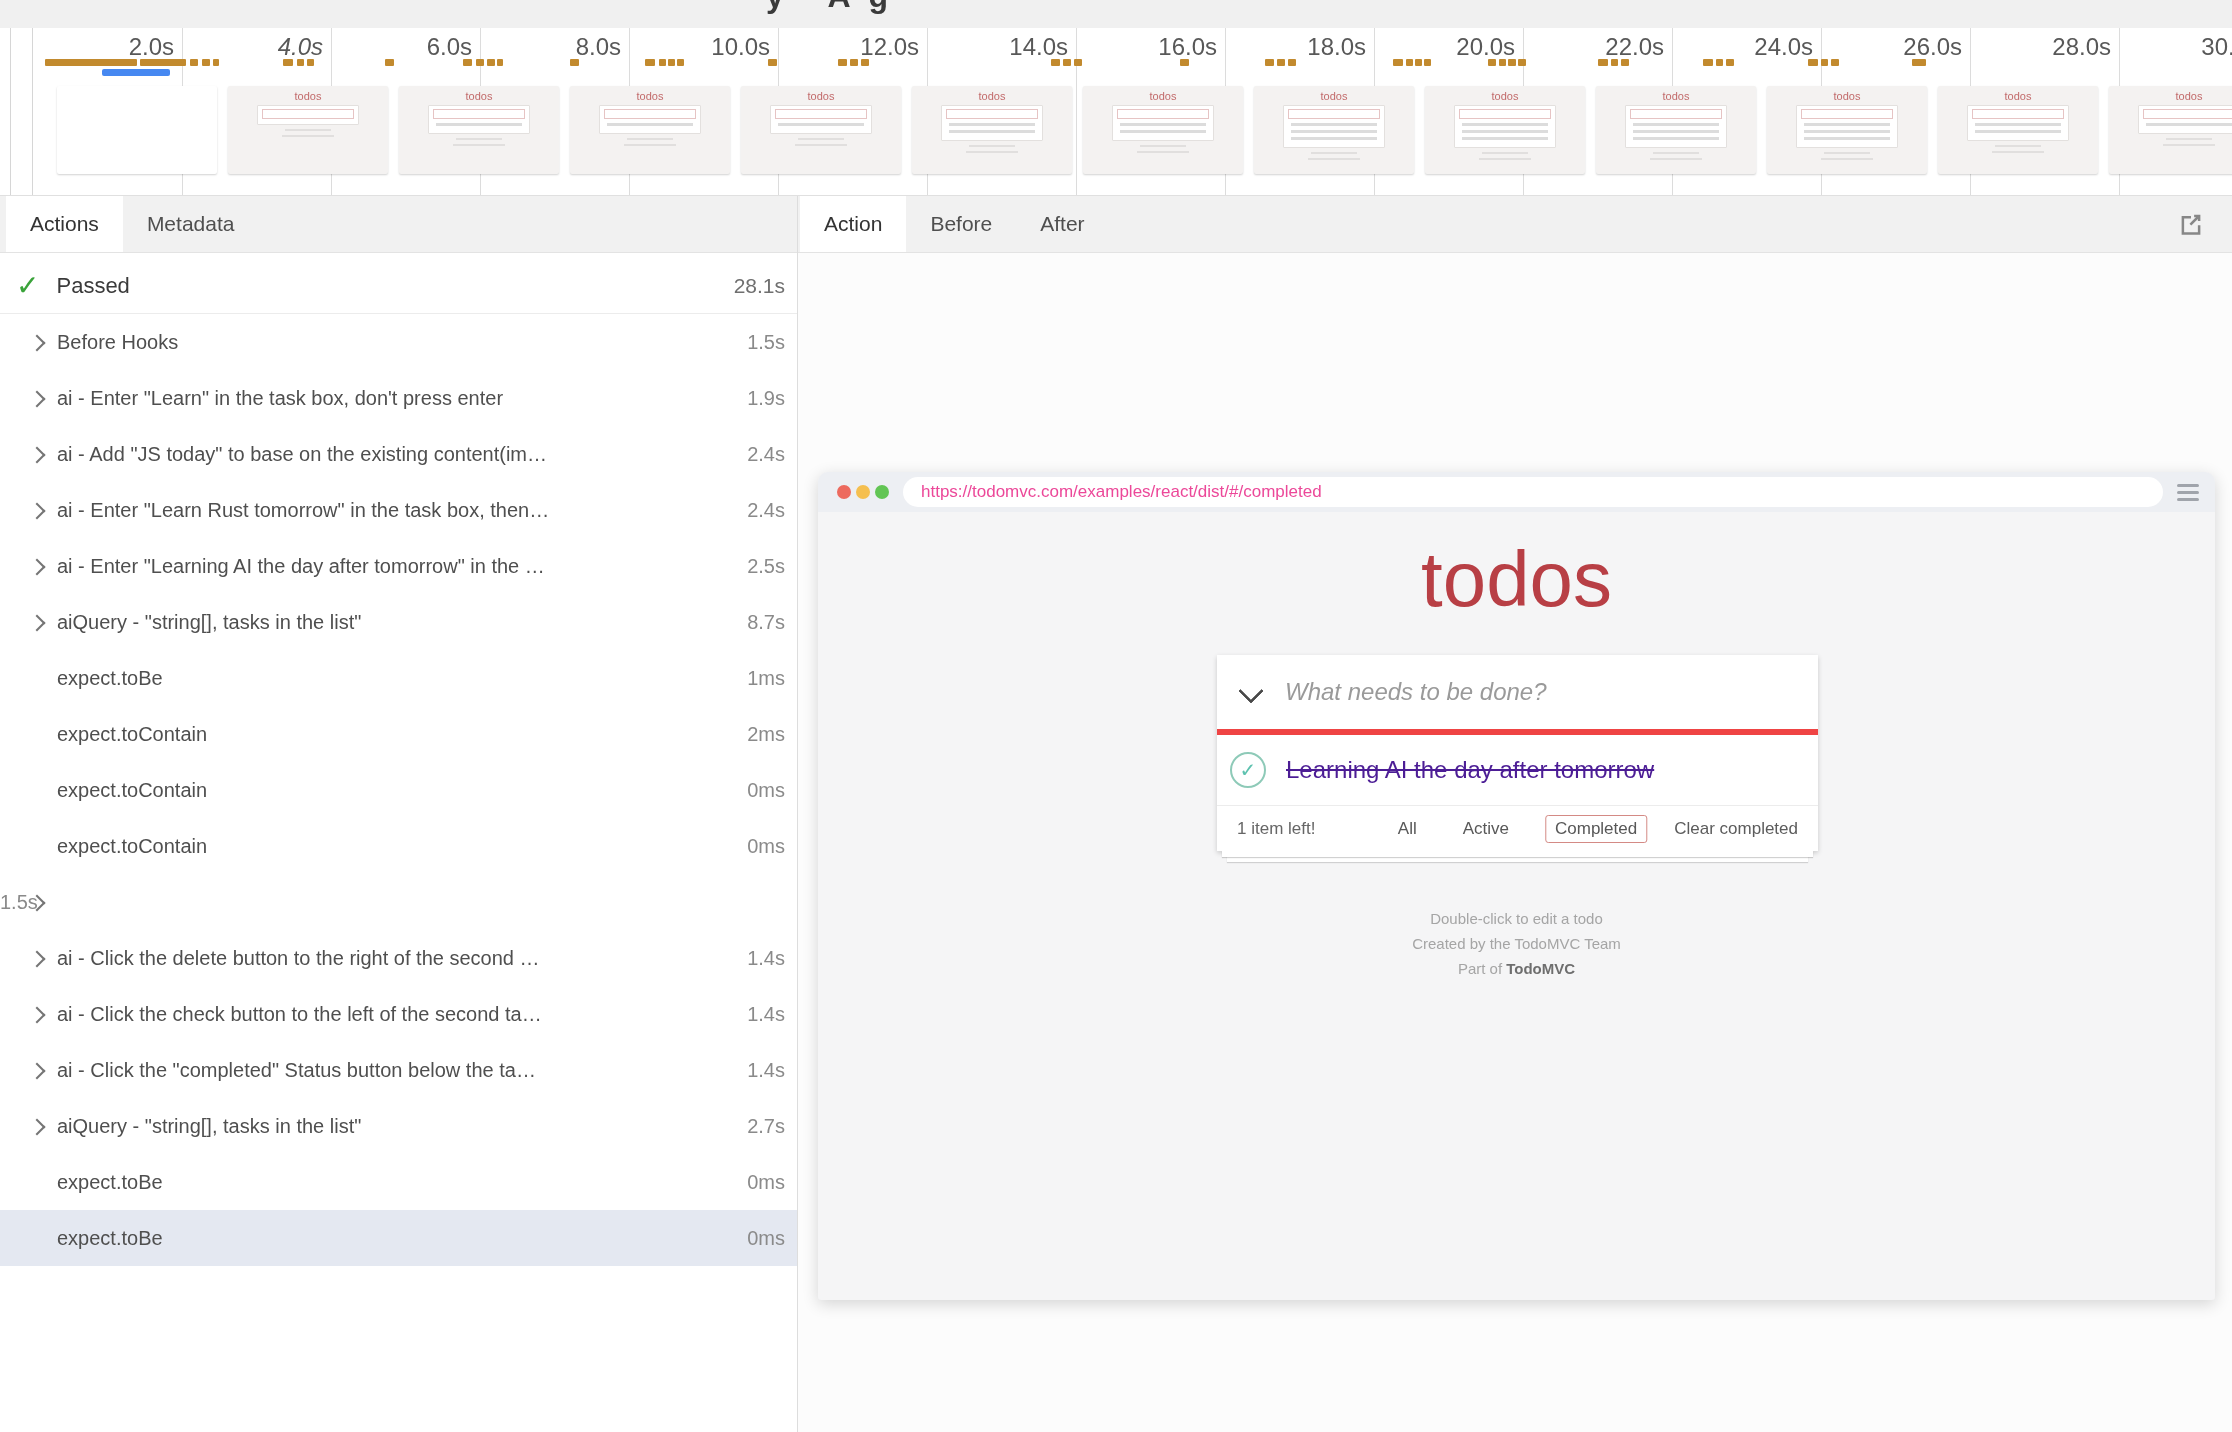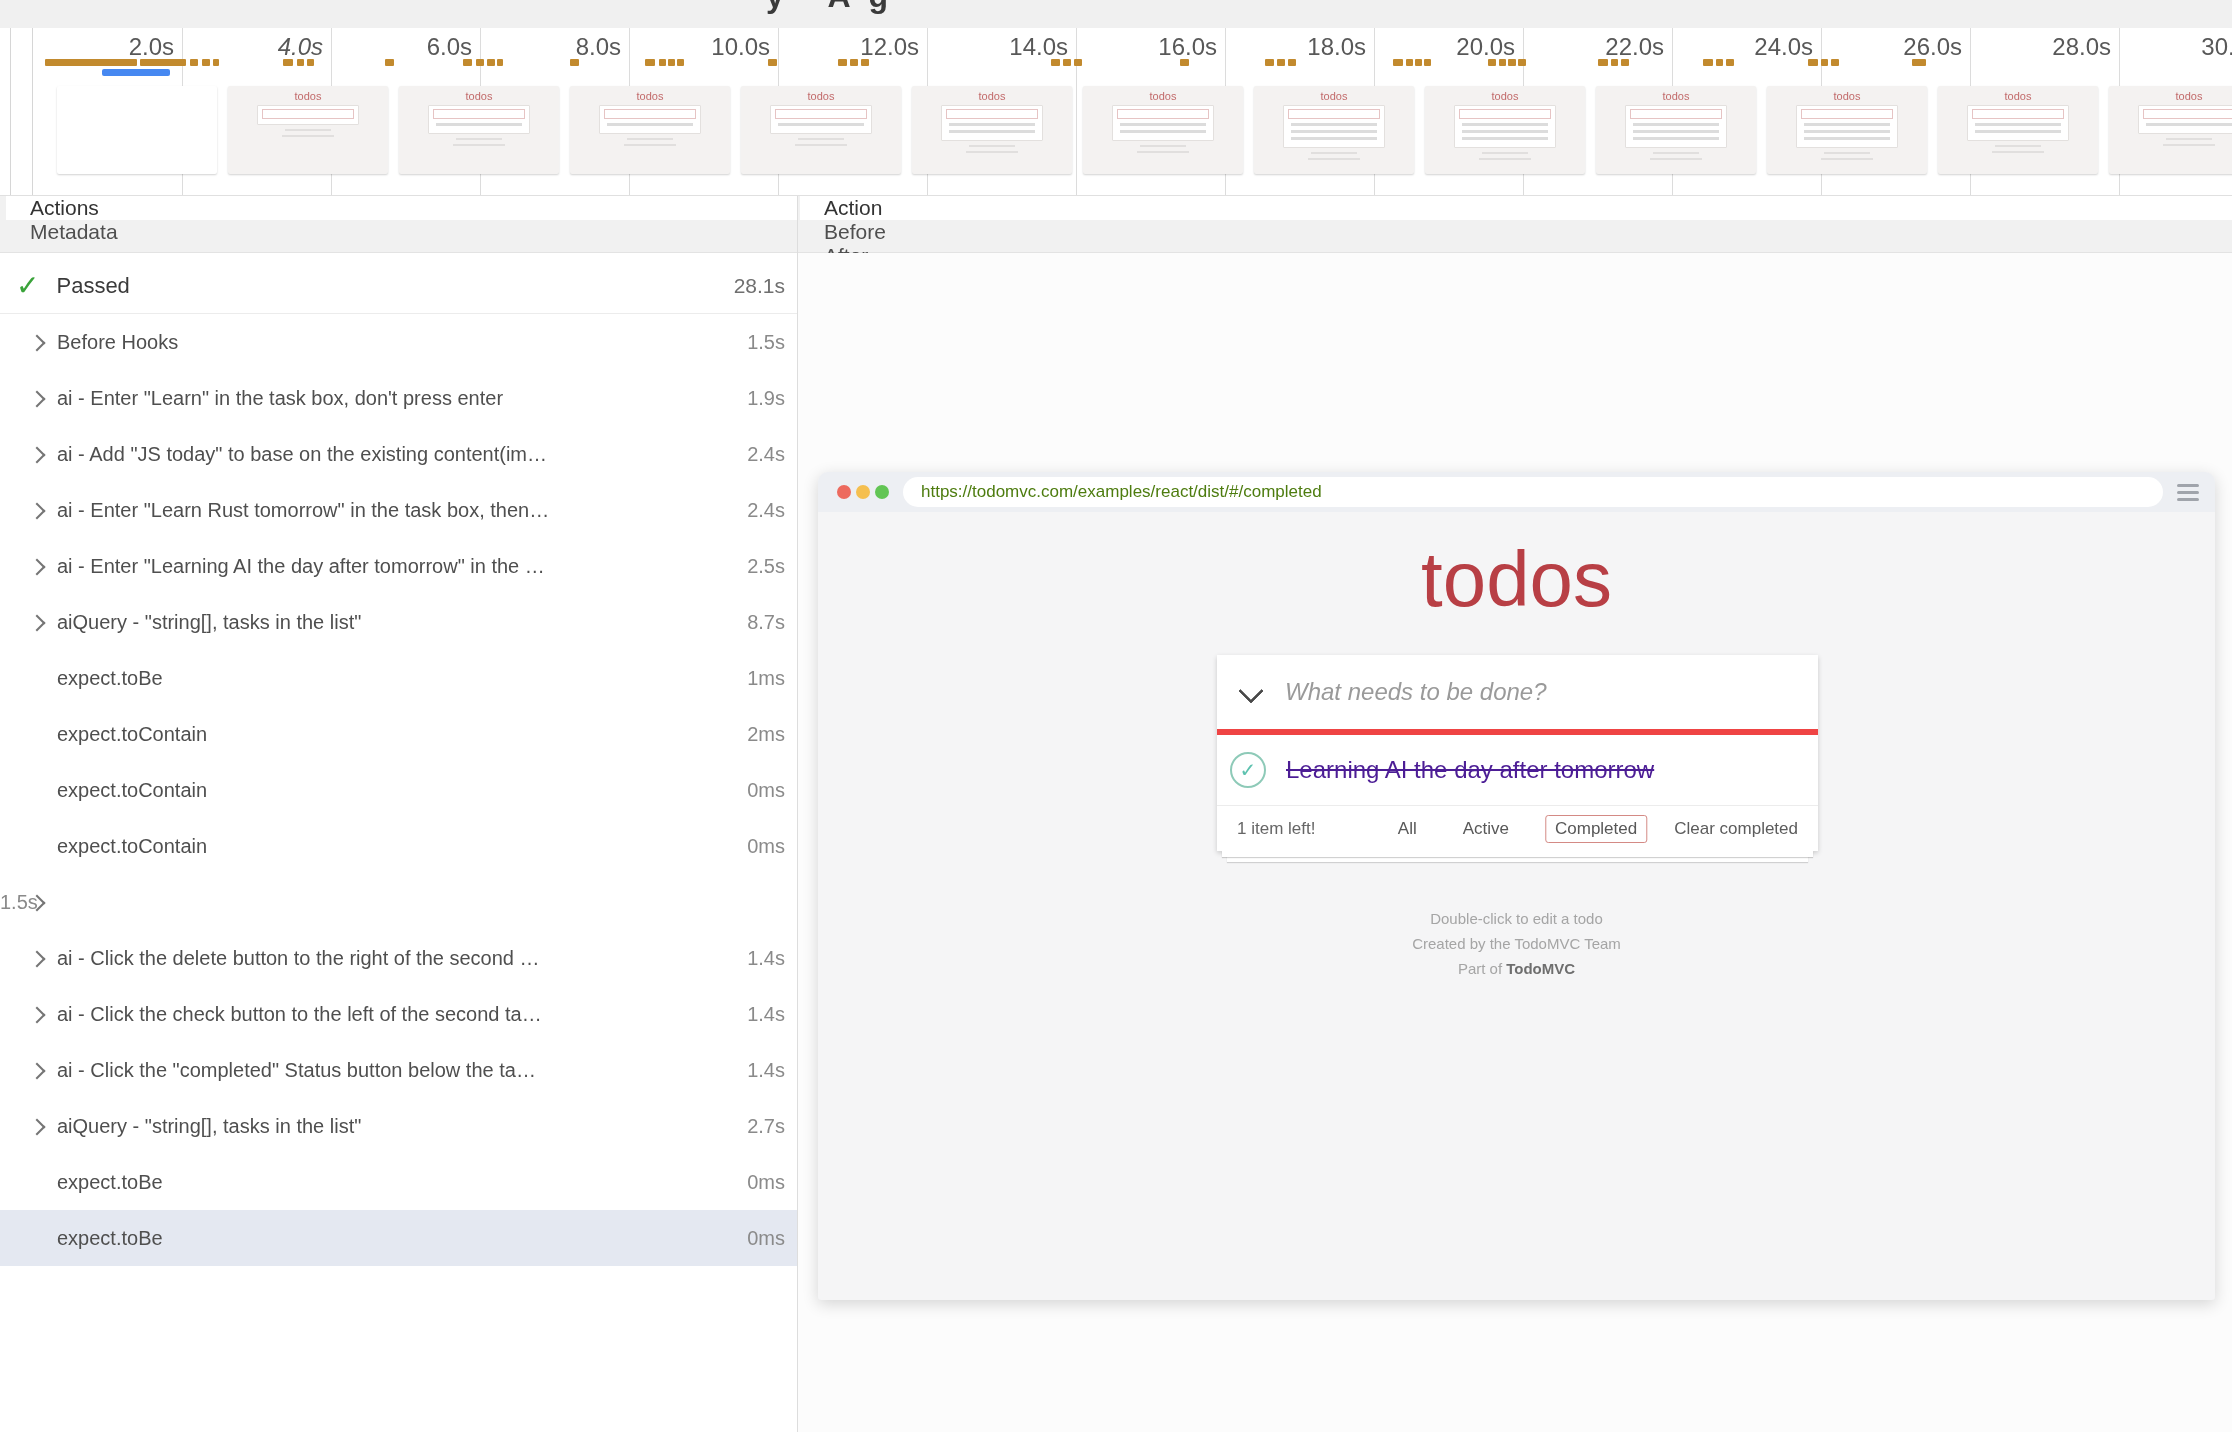--- a/index.html
+++ b/index.html
@@ -25,21 +25,21 @@
   .thumb.blank{background:#fff;}
   .t-title{color:#c26b6b;font-size:11px;text-align:center;margin-top:5px;line-height:11px;}
   .t-card{width:100px;margin:3px auto 0;background:#fff;border:1px solid #e3e0de;border-radius:1px;padding:2px 0 3px;}
   .t-input{height:8px;margin:1px 4px 2px;border:1px solid #e6c4c4;background:#fff;}
   .t-line{height:3px;margin:4px 7px;background:#dcdcdc;}
   .t-hint{height:2px;background:#e1dfde;margin:4px auto 0;}
   .tl-border{left:0;top:195px;width:2232px;height:1px;background:#e0e0e0;}
 
   
   .tabbar{top:196px;height:57px;background:#f1f1f1;border-bottom:1px solid #e3e3e3;
-          display:flex;align-items:stretch;box-sizing:border-box;flex-direction:column;}
+          display:flex;align-items:stretch;box-sizing:border-box;}
   #left-tabs{left:0;width:797px;padding-left:6px;}
   #right-tabs{left:798px;width:1434px;padding-left:2px;}
   .tab{display:flex;align-items:center;padding:0 24px;font-size:21px;color:#4f4f4f;cursor:default;}
   .tab.active{background:#fff;color:#333;}
   .icon-btn{margin-left:auto;align-self:center;margin-right:26px;color:#878787;line-height:0;}
   .divider{left:797px;top:196px;width:1px;height:1236px;background:#ddd;}
 
   
   #status-row{left:0;top:258px;width:797px;height:56px;background:#fff;display:flex;
               align-items:center;border-bottom:1px solid #ececec;box-sizing:border-box;}
@@ -58,21 +58,21 @@
   
   .right-content{left:798px;top:253px;width:1434px;height:1179px;background:#fcfcfc;}
   .window{left:818px;top:472px;width:1397px;height:828px;background:#f5f5f6;border-radius:10px 10px 3px 3px;
           box-shadow:0 4px 16px rgba(0,0,0,.16);}
   .chrome{height:40px;background:#edeff3;border-radius:10px 10px 0 0;display:flex;align-items:center;}
   .dot{width:14px;height:14px;border-radius:50%;flex-shrink:0;}
   .dot.r{margin-left:19px;background:#ed6a5e;}
   .dot.y{margin-left:5px;background:#f5bf4f;}
   .dot.g{margin-left:5px;background:#62c554;}
   .urlbar{margin-left:14px;height:30px;background:#fff;border-radius:15px;flex:1;display:flex;
-          align-items:center;padding:0 18px;font-size:17px;color:#4d7c0f;white-space:nowrap;overflow:hidden;}
+          align-items:center;padding:0 18px;font-size:17px;color:#ec4899;white-space:nowrap;overflow:hidden;}
   .burger{width:22px;margin:0 16px 0 14px;flex-shrink:0;}
   .burger div{height:3px;background:#a0a4ab;border-radius:2px;margin:4px 0;}
   .app{position:absolute;left:0;top:40px;right:0;bottom:0;overflow:hidden;border-radius:0 0 3px 3px;}
   .app-title{position:absolute;top:22px;left:0;width:100%;text-align:center;font-size:78px;
              font-weight:200;color:#b83f45;}
   .todo-card{position:absolute;left:399px;top:143px;width:601px;background:#fff;
              box-shadow:0 2px 5px rgba(0,0,0,.18);}
   .todo-card::after{content:"";position:absolute;left:5px;right:5px;bottom:-6px;height:6px;
              background:#fff;box-shadow:0 1px 1px rgba(0,0,0,.18);}
   .todo-card::before{content:"";position:absolute;left:10px;right:10px;bottom:-11px;height:6px;

